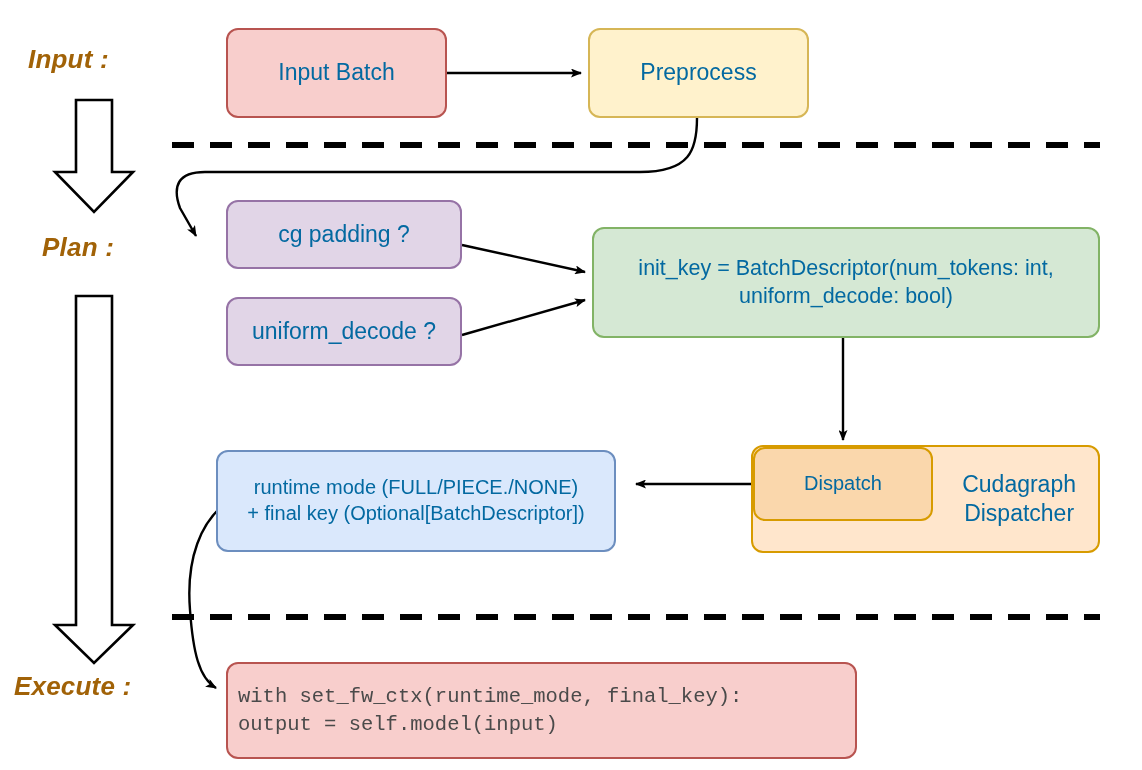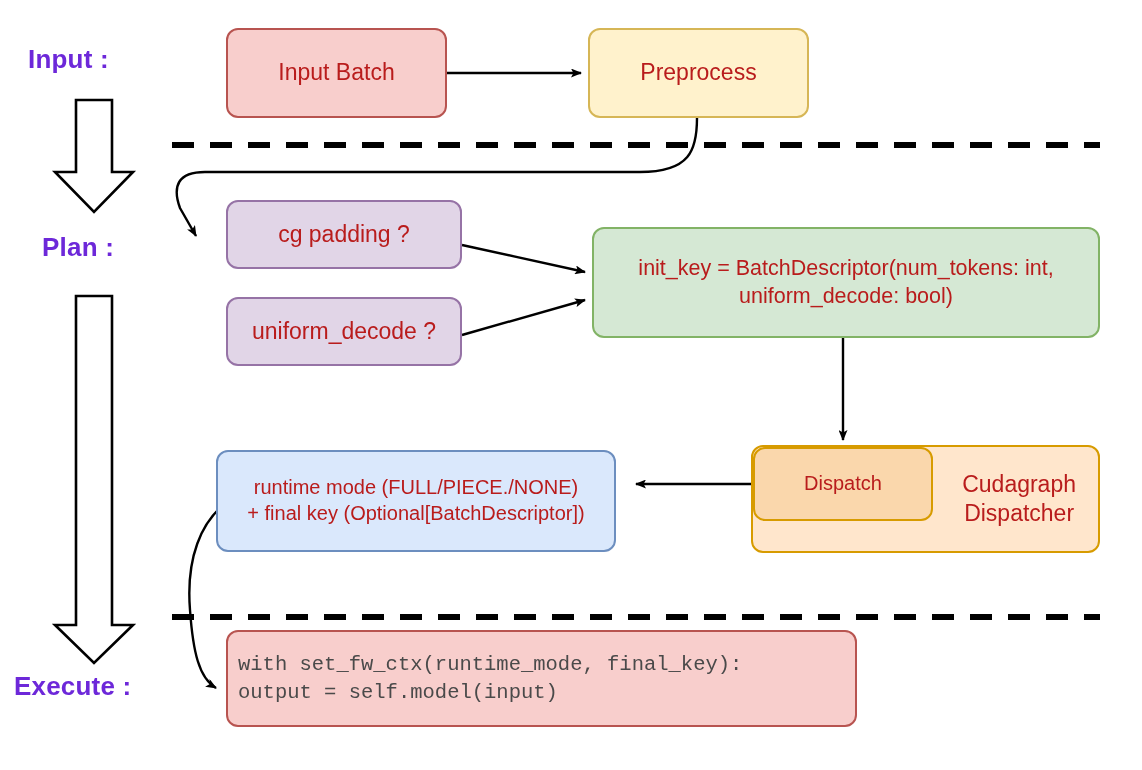--- a/index.html
+++ b/index.html
@@ -30,29 +30,30 @@
     position: absolute;
     box-sizing: border-box;
     display: flex;
     align-items: center;
     justify-content: center;
     text-align: center;
     border-radius: 12px;
     border-width: 2px;
     border-style: solid;
     line-height: 1.28;
-    color: #b91c1c;
+    color: #0369a1;
     white-space: pre-line;
   }
   .stage-label {
     position: absolute;
     font-weight: bold;
-    color: #6d28d9;
+    color: #a16207;
     white-space: nowrap;
     letter-spacing: 0.2px;
+    font-style: italic;
   }
 
   
   .n-input-batch {
     left: 226px; top: 28px; width: 221px; height: 90px;
     background: #f8cecc; border-color: #b85450;
     font-size: 23px;
   }
   .n-preprocess {
     left: 588px; top: 28px; width: 221px; height: 90px;
@@ -87,21 +88,21 @@
     left: 753px; top: 447px; width: 180px; height: 74px;
     background: #fad7ac; border-color: #d79b00;
     font-size: 20px;
   }
   .n-runtime-mode {
     left: 216px; top: 450px; width: 400px; height: 102px;
     background: #dae8fc; border-color: #6c8ebf;
     font-size: 20px;
   }
   .n-code {
-    left: 226px; top: 630px; width: 631px; height: 97px;
+    left: 226px; top: 662px; width: 631px; height: 97px;
     background: #f8cecc; border-color: #b85450;
     font-family: "Liberation Mono", "DejaVu Sans Mono", monospace;
     font-size: 20.5px;
     color: #4a4a4a;
     justify-content: flex-start;
     text-align: left;
     padding-left: 10px;
     line-height: 1.35;
   }
   .lbl-input   { left: 28px;  top: 44px;  font-size: 26px; }

